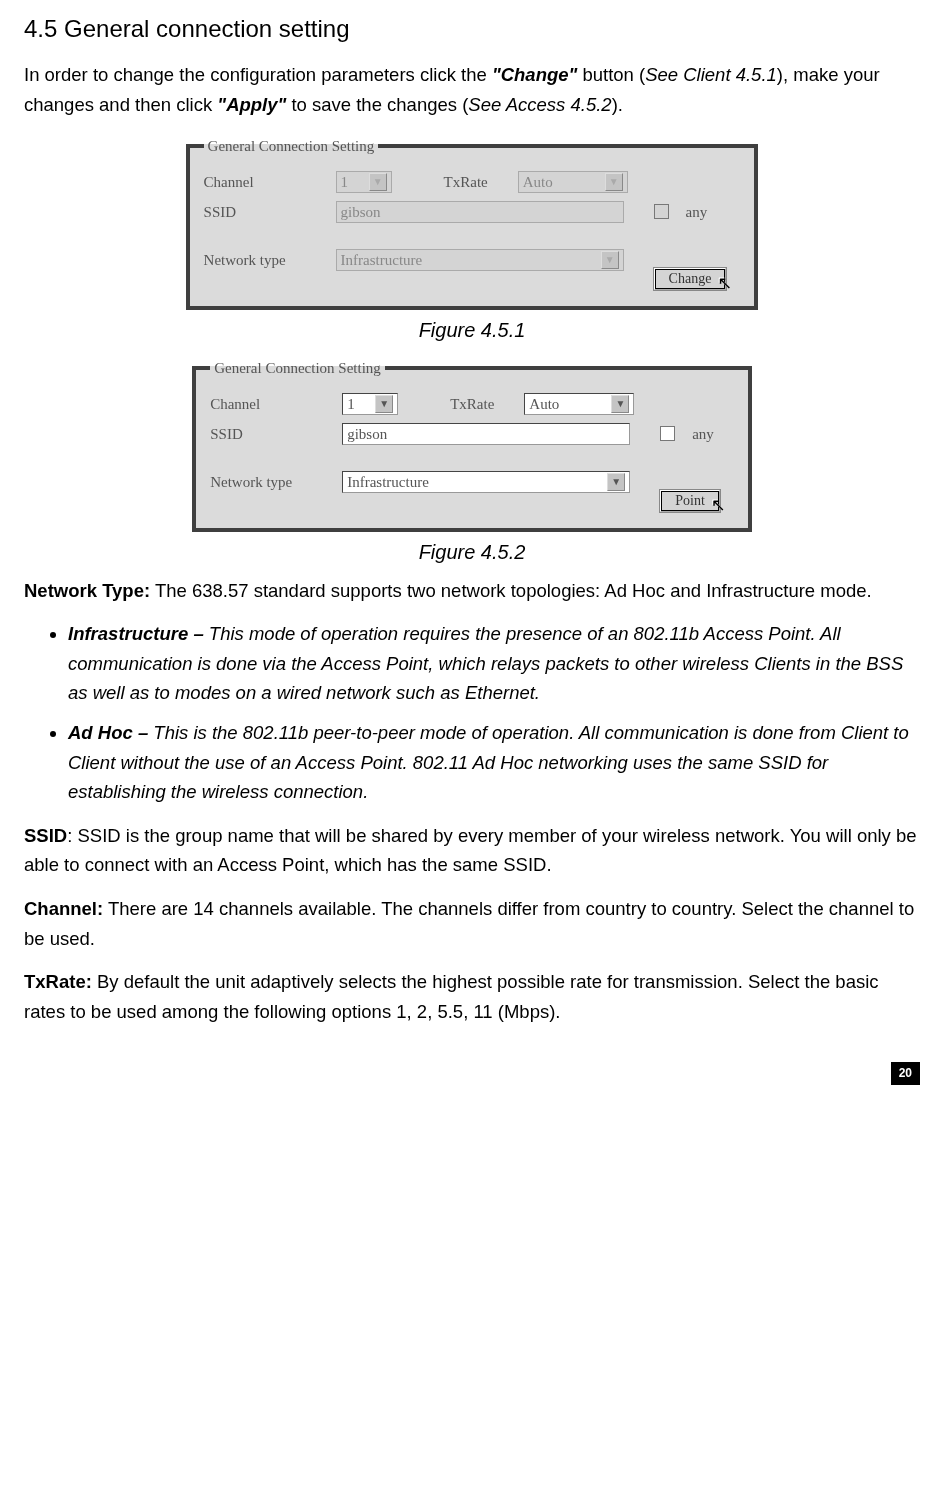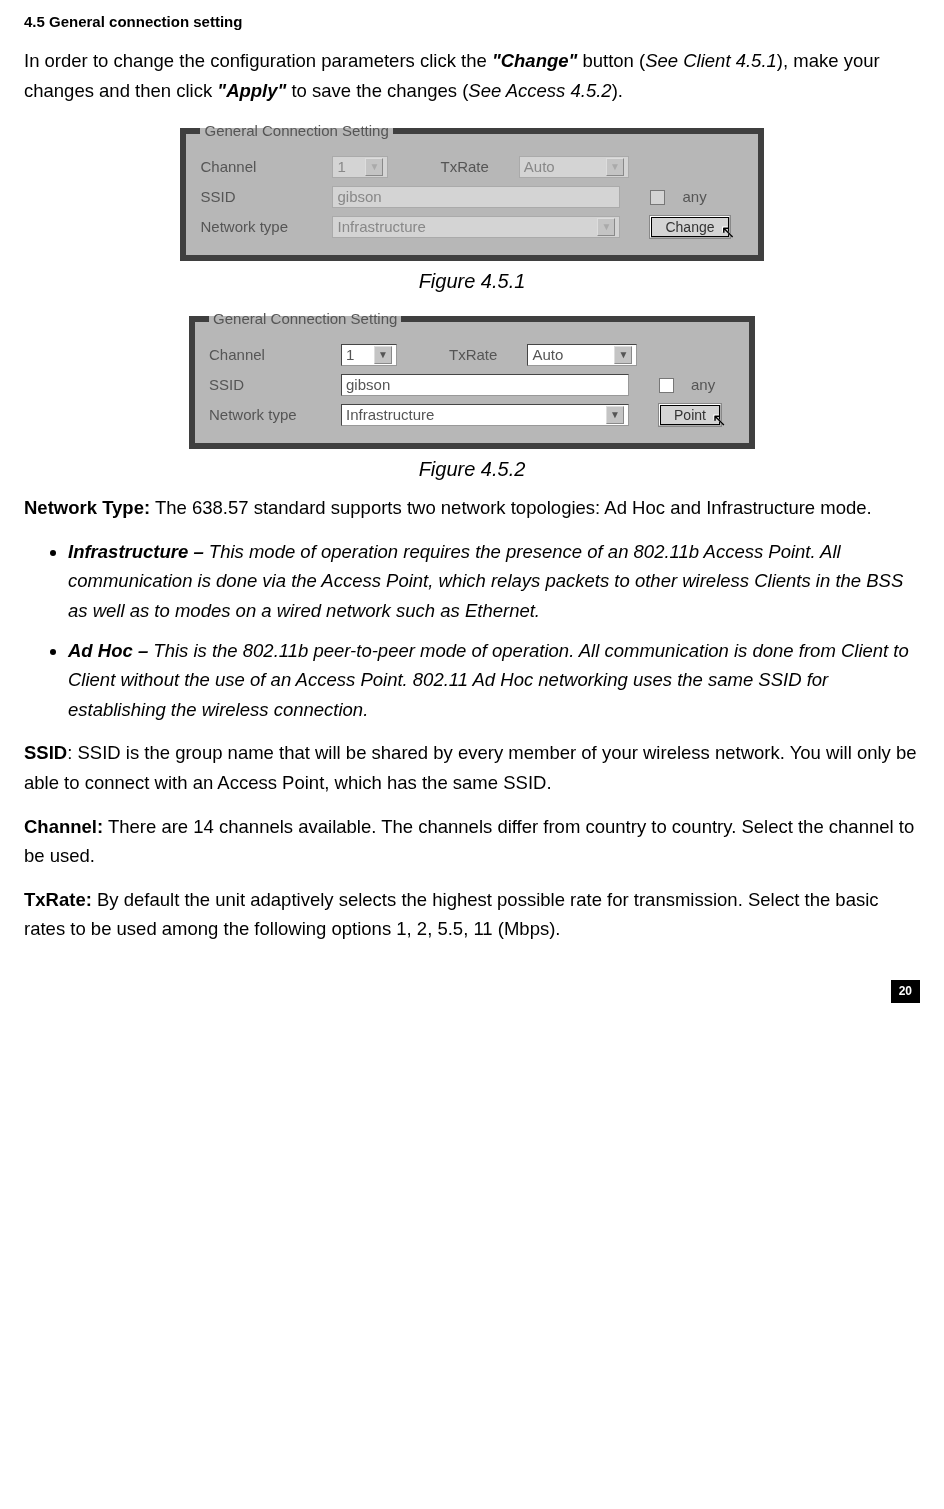--- a/index.html
+++ b/index.html
@@ -6,40 +6,40 @@
     font-family: Arial, Helvetica, sans-serif;
     margin: 0;
     padding: 10px 24px 20px 24px;
     width: 896px;
     color: #000;
     font-size: 18.5px;
     line-height: 1.6;
     background: #fff;
   }
   h2 {
-    font-size: 15px;
-    font-weight: bold;
+    font-size: 24px;
+    font-weight: normal;
     margin: 0 0 12px 0;
   }
   p { margin: 0 0 14px 0; }
   .bi { font-weight: bold; font-style: italic; }
   em { font-style: italic; }
 
   
   .shot-wrap {
     text-align: center;
     margin: 10px 0 4px 0;
   }
   fieldset.dlg {
     display: inline-block;
     text-align: left;
-    border: 6px solid #0c4a6e;
-    background: #fca5a5;
+    border: 4px solid #0c4a6e;
+    background: #fde047;
     padding: 6px 28px 10px 14px;
-    font-family: Liberation Sans, sans-serif;
+    font-family: Liberation Serif, serif;
     font-size: 15px;
     color: #555;
     filter: grayscale(1);
   }
   fieldset.dlg legend {
     font-size: 15px;
     padding: 0 4px;
     color: #555;
   }
   .row {
@@ -85,20 +85,21 @@
     padding: 2px 14px;
     font-family: inherit;
     font-size: 14px;
     color:#333;
     box-shadow: 0 0 0 1px #000 inset, 0 0 0 1px #888;
     white-space: nowrap;
   }
   .btn-wrap {
     margin-left: 18px;
     position: relative;
+    margin-top: 36px;
   }
   .cursor {
     position:absolute;
     right:-6px; bottom:-8px;
     font-size:18px;
     color:#000;
     text-shadow: -1px -1px 0 #fff;
     pointer-events:none;
   }
   .caption {

